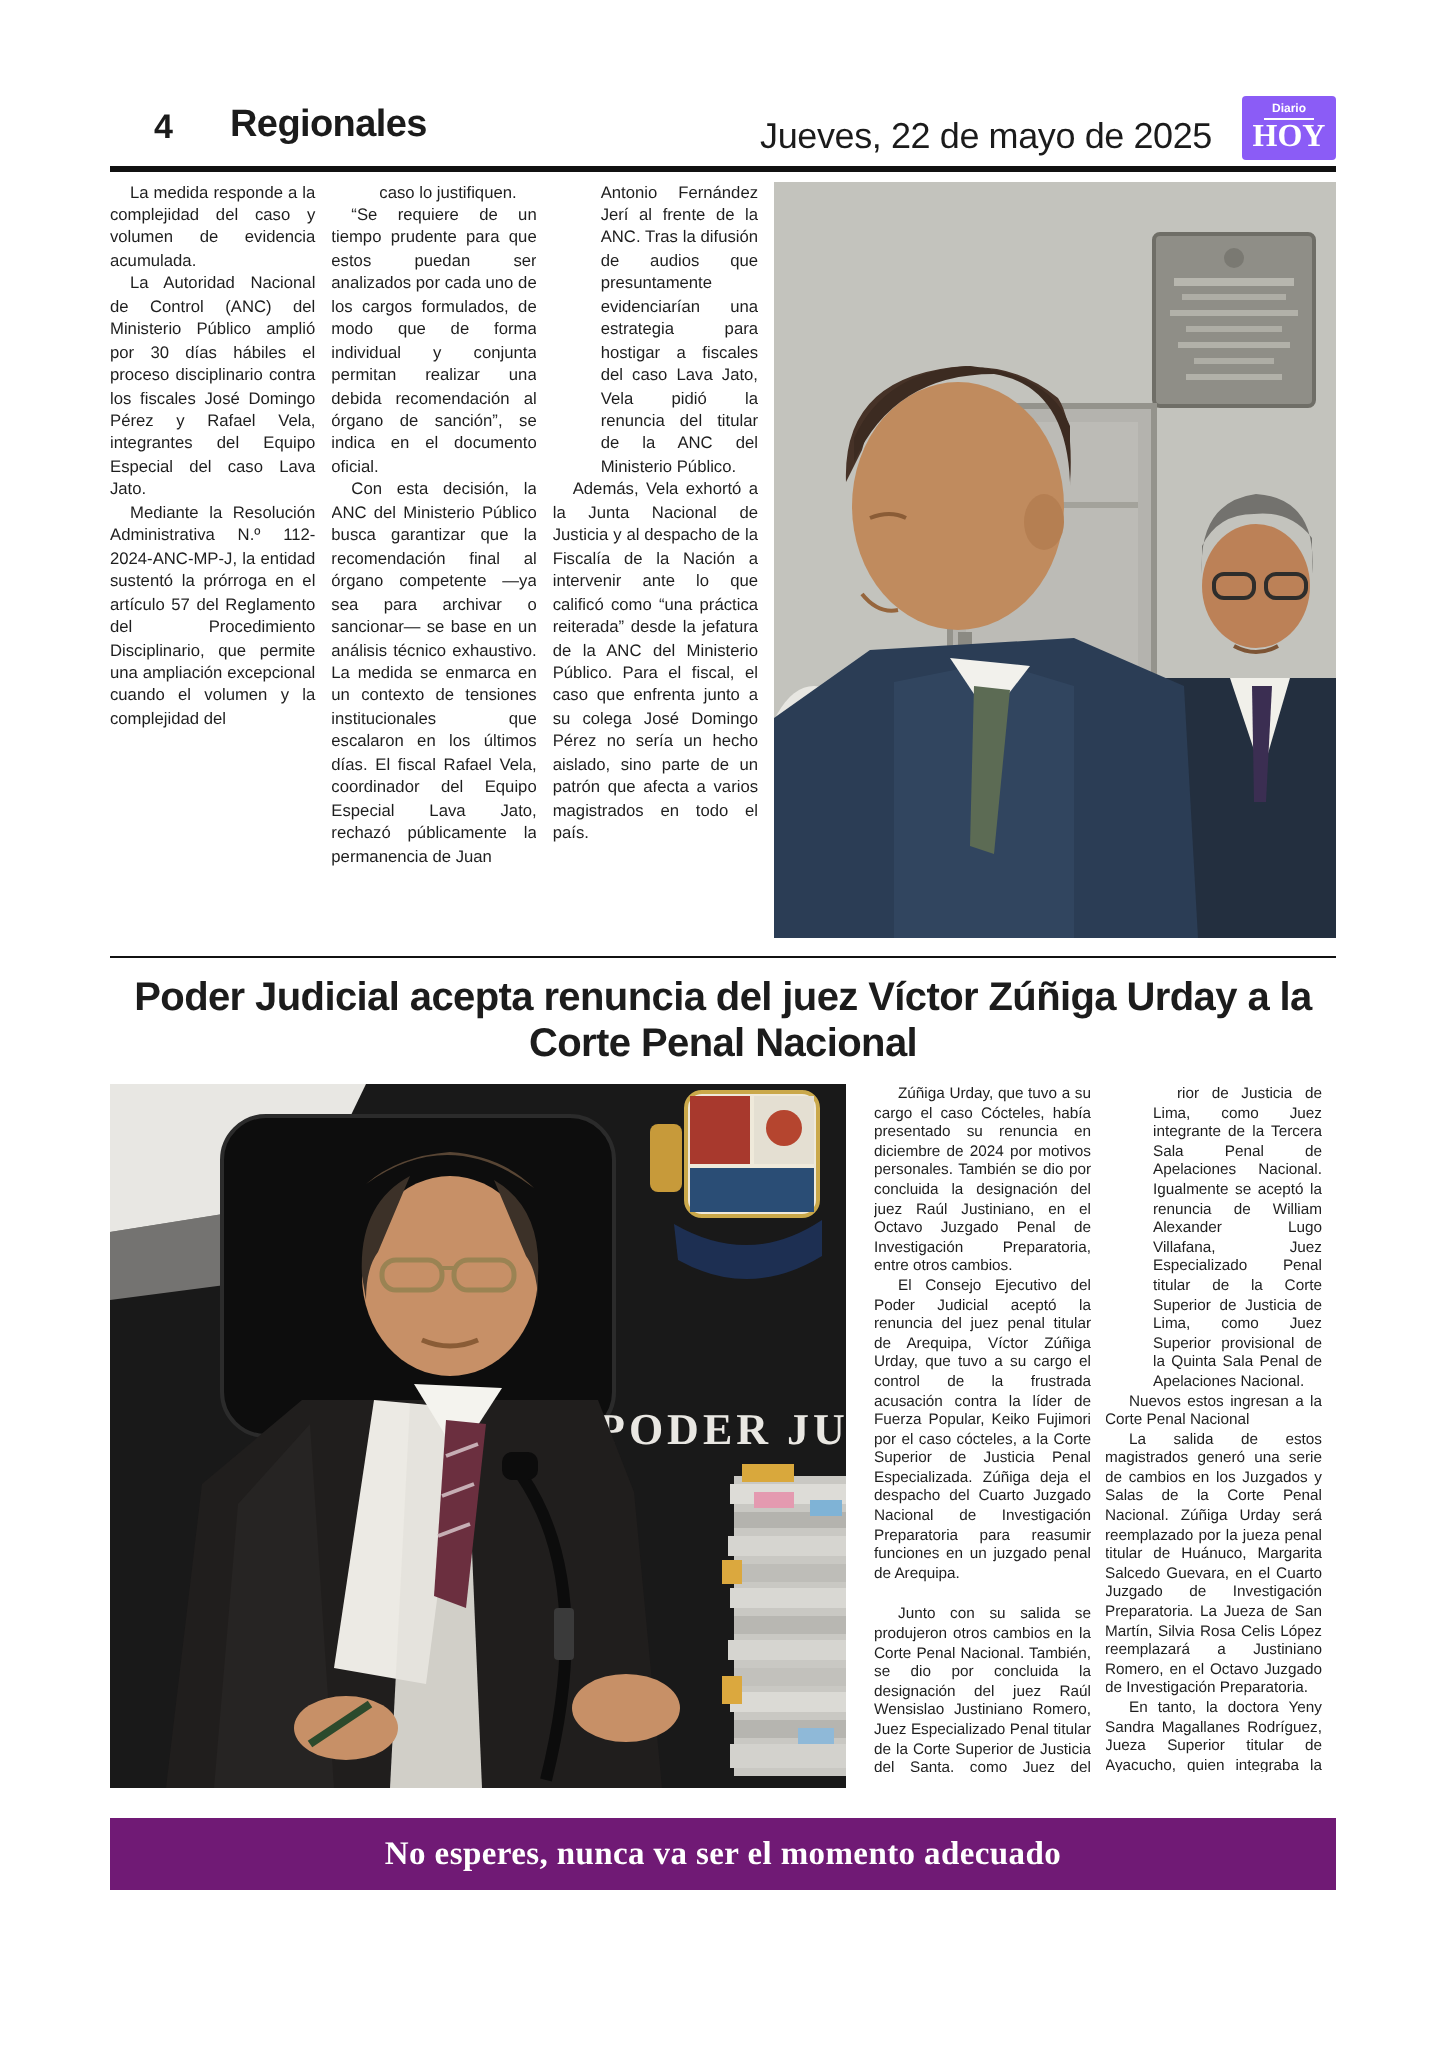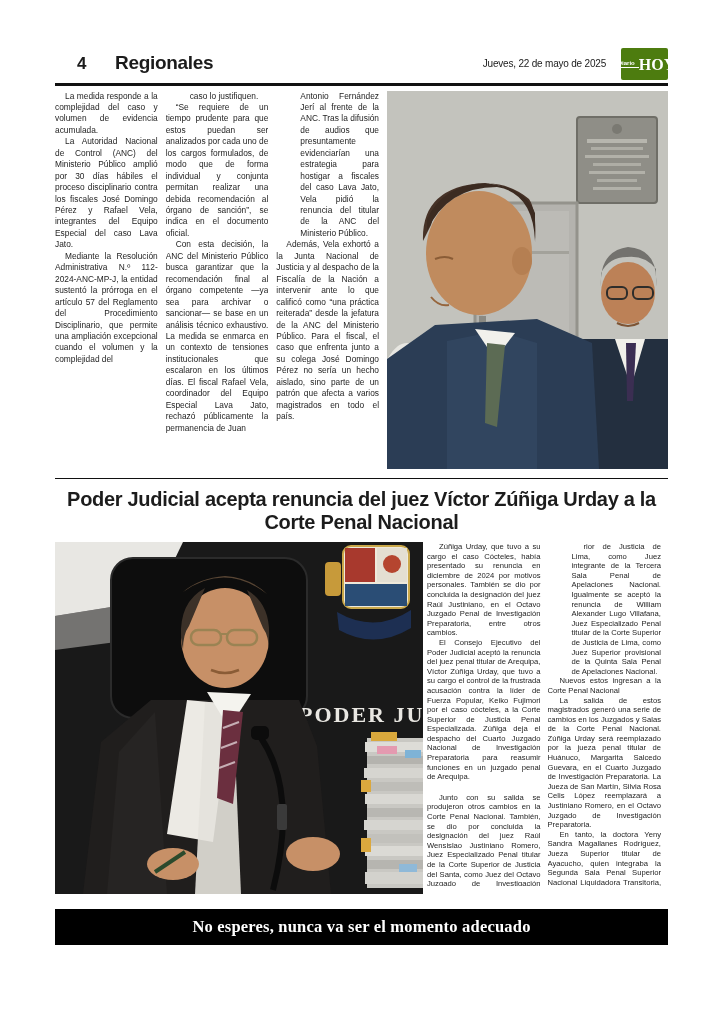--- a/index.html
+++ b/index.html
@@ -4,48 +4,48 @@
 <style>
   html,body{margin:0;padding:0;background:#ffffff;}
   .page{position:relative;width:723px;height:1024px;background:#ffffff;overflow:hidden;
         font-family:"Liberation Sans",sans-serif;color:#222;}
   .content{position:absolute;left:55px;top:48px;width:613px;}
 
   
   .hdr{position:relative;height:34px;}
   .hdr-page{position:absolute;left:22px;top:6px;font-size:17px;font-weight:bold;color:#1b1b1b;}
   .hdr-section{position:absolute;left:60px;top:4px;font-size:19px;font-weight:bold;letter-spacing:-0.3px;color:#1b1b1b;}
-  .hdr-date{position:absolute;right:62px;top:10px;font-size:10px;color:#1b1b1b;letter-spacing:-0.2px;}
-  .logo{position:absolute;right:0;top:0;width:47px;height:32px;background:#4d7c0f;border-radius:2px;
-        display:flex;flex-direction:row;align-items:center;justify-content:center;color:#fff;}
+  .hdr-date{position:absolute;right:62px;top:10px;font-size:18px;color:#1b1b1b;letter-spacing:-0.2px;}
+  .logo{position:absolute;right:0;top:0;width:47px;height:32px;background:#8b5cf6;border-radius:2px;
+        display:flex;flex-direction:column;align-items:center;justify-content:center;color:#fff;}
   .logo .small{font-size:6px;font-weight:bold;border-bottom:1px solid #fff;padding:0 4px 1px;margin-bottom:1px;}
   .logo .big{font-size:16px;font-weight:bold;font-family:"Liberation Serif",serif;line-height:15px;}
   .rule{height:2.5px;background:#111;margin-top:1px;}
 
   
   .headline{text-align:center;font-size:20px;line-height:23px;font-weight:bold;color:#1c1c1c;
             letter-spacing:-0.3px;margin:9px 0 8px;}
   .divider{height:1.5px;background:#111;margin:7px 0 0;}
 
   
   .a1{display:flex;margin-top:5px;}
   .a1 .col{width:105px;height:380px;overflow:hidden;margin-right:8px;}
   .a1 .photo{width:281px;height:378px;flex:none;}
   .col p{margin:0;font-size:8.35px;line-height:11.45px;text-align:justify;color:#1e1e1e;text-indent:10px;}
   .col p.noindent{text-indent:0;margin-left:24px;}
   .col p.gap{margin-top:11px;}
 
   
   .a2{display:flex;margin-top:7px;}
-  .a2 .photo{width:368px;height:352px;flex:none;margin-right:4px;}
+  .a2 .photo{width:368px;height:352px;flex:none;margin-right:14px;}
   .a2 .col{width:114px;height:344px;overflow:hidden;margin-right:7px;}
   .a2 .col p{font-size:7.65px;line-height:9.6px;text-indent:12px;}
 
   
-  .banner{margin-top:15px;height:36px;background:#000000;display:flex;align-items:center;justify-content:center;}
+  .banner{margin-top:15px;height:36px;background:#701a75;display:flex;align-items:center;justify-content:center;}
   .banner span{color:#fff;font-family:"Liberation Serif",serif;font-weight:bold;font-size:16.5px;letter-spacing:0.2px;}
 
   svg{display:block;}
 </style>
 </head>
 <body>
 
 <div class="page">
   <div class="content">
 

